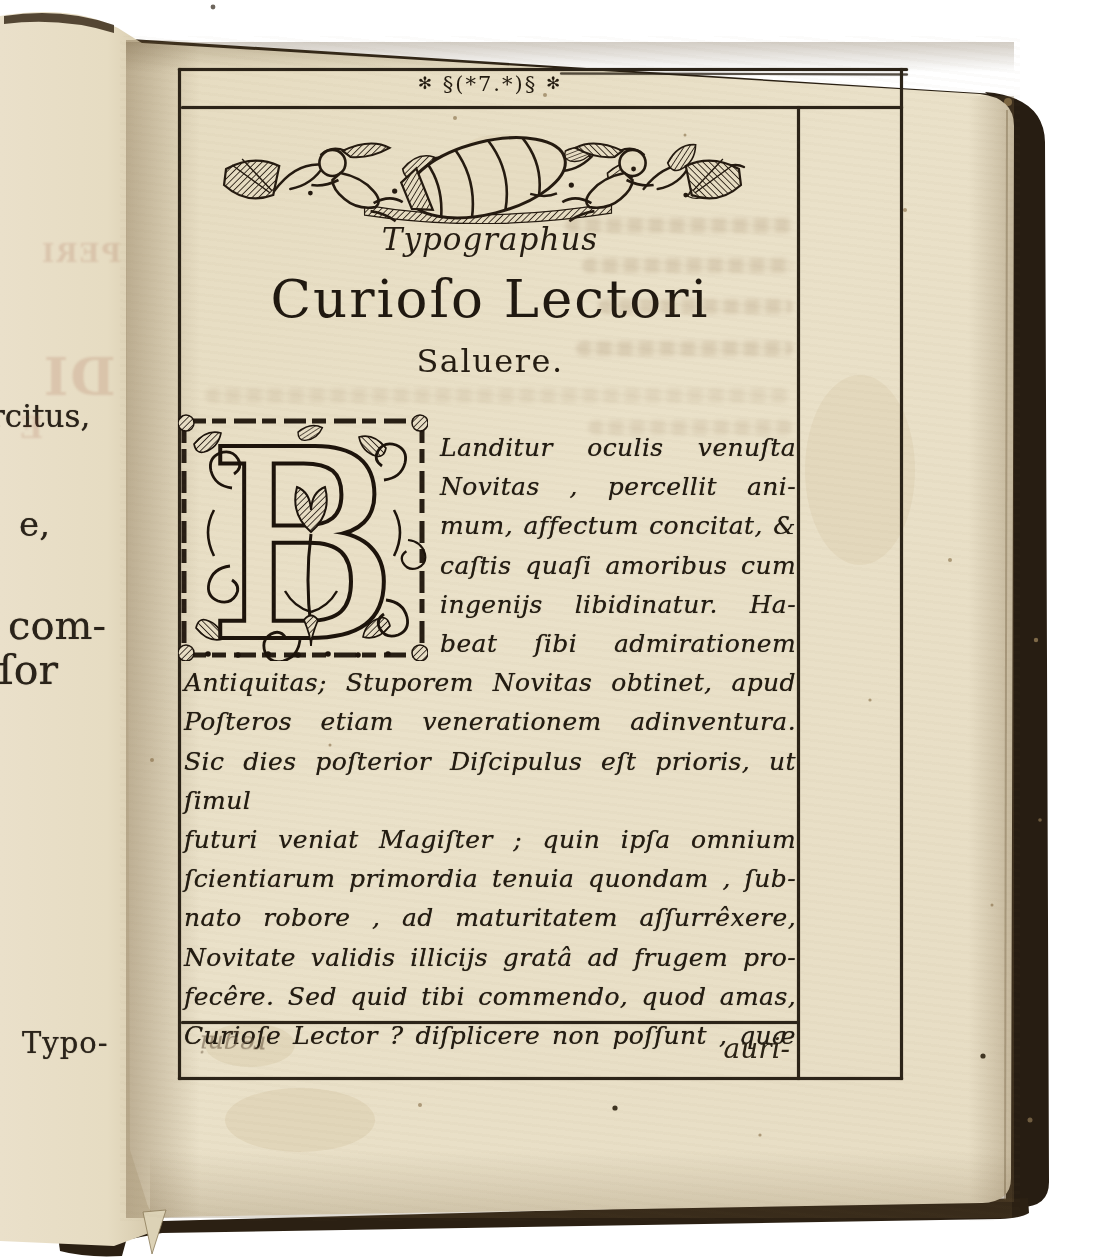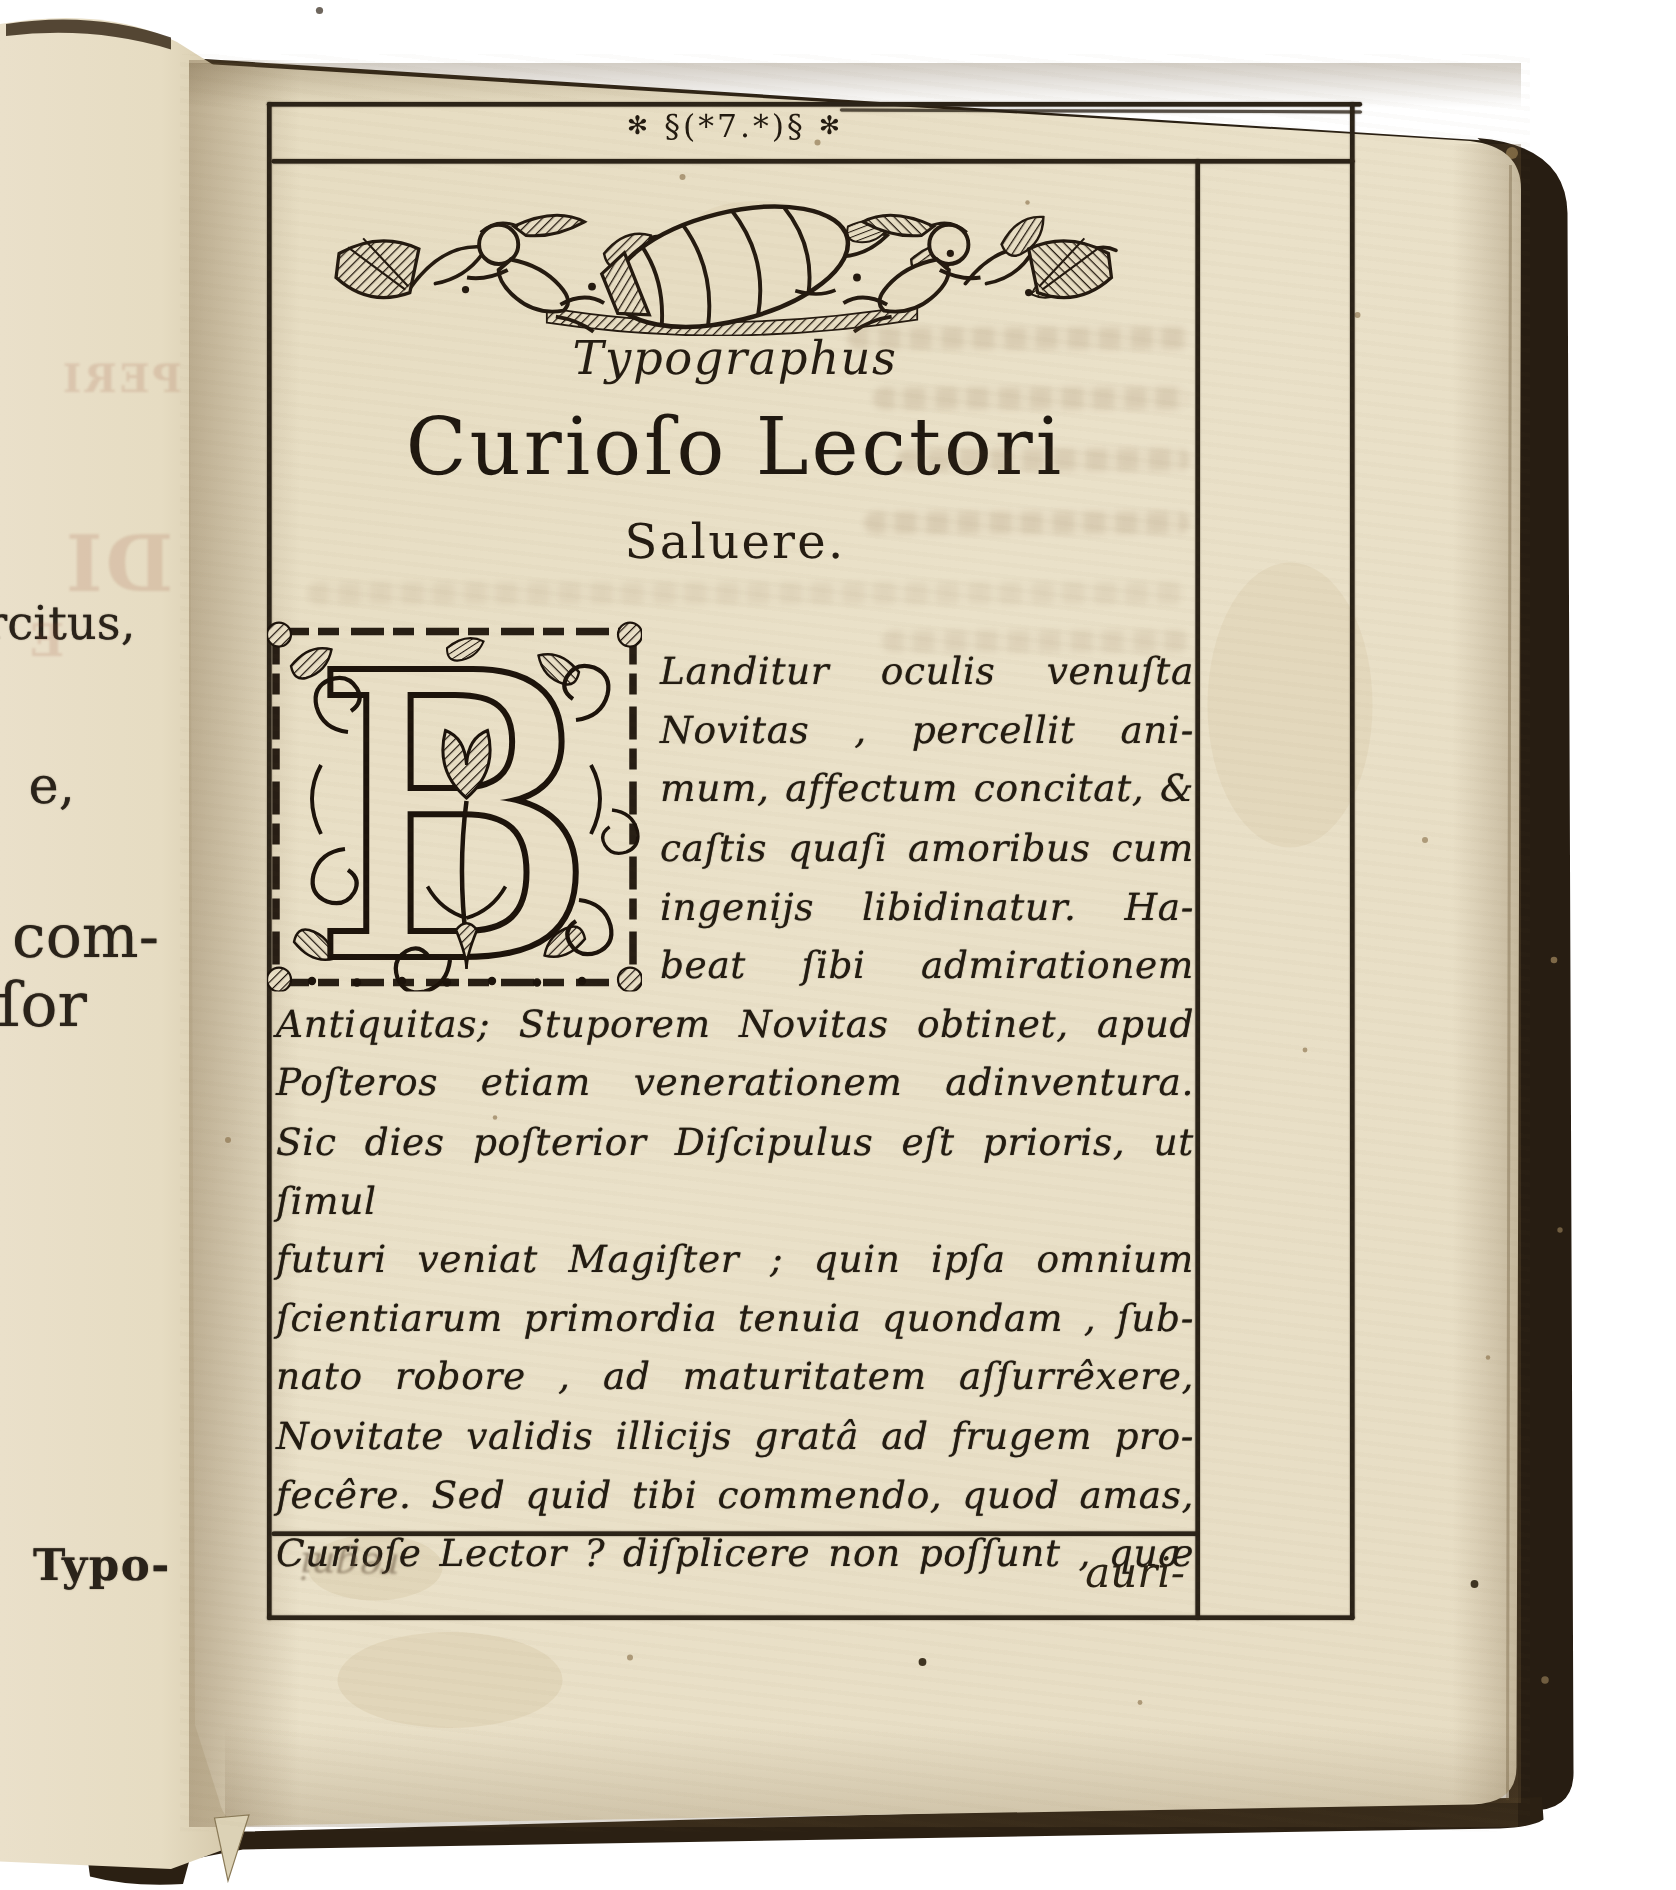--- a/index.html
+++ b/index.html
@@ -115,21 +115,21 @@
         <circle cx="992" cy="905" r="1.5"></circle>
     </g>
     <circle cx="615" cy="1108" r="2.6" fill="#3f3422"></circle>
     <circle cx="983" cy="1056" r="2.6" fill="#3f3422"></circle>
   </svg>
 
   <div class="frag" style="left:-10px;top:398px;width:92px;font-size:31px;text-align:right;">rcitus,</div>
   <div class="frag" style="left:-6px;top:504px;width:56px;font-size:34px;text-align:right;">e,</div>
   <div class="frag" style="left:-12px;top:602px;width:118px;font-size:40px;text-align:right;">com-</div>
   <div class="frag" style="left:-8px;top:646px;width:66px;font-size:41px;text-align:right;">ſor</div>
-  <div class="frag" style="left:22px;top:1026px;width:86px;font-size:29px;letter-spacing:1px;font-weight:bold;">Typo-</div>
+  <div class="frag" style="left:22px;top:1026px;width:86px;font-size:29px;letter-spacing:1px;">Typo-</div>
 
   <div class="ghost" style="left:40px;top:238px;font-size:26px;">PERI</div>
   <div class="ghost" style="left:42px;top:346px;font-size:52px;">DI</div>
   <div class="ghost" style="left:18px;top:410px;font-size:30px;">E</div>
 
   <div class="rule" style="left:178px;top:68px;width:730px;height:3px;"></div>
   <div class="rule" style="left:560px;top:73px;width:348px;height:2px;opacity:.8;transform:rotate(.2deg);"></div>
   <div class="rule" style="left:181px;top:106px;width:722px;height:3px;"></div>
   <div class="rule" style="left:178px;top:68px;width:3px;height:1012px;"></div>
   <div class="rule" style="left:797px;top:106px;width:3px;height:974px;"></div>

